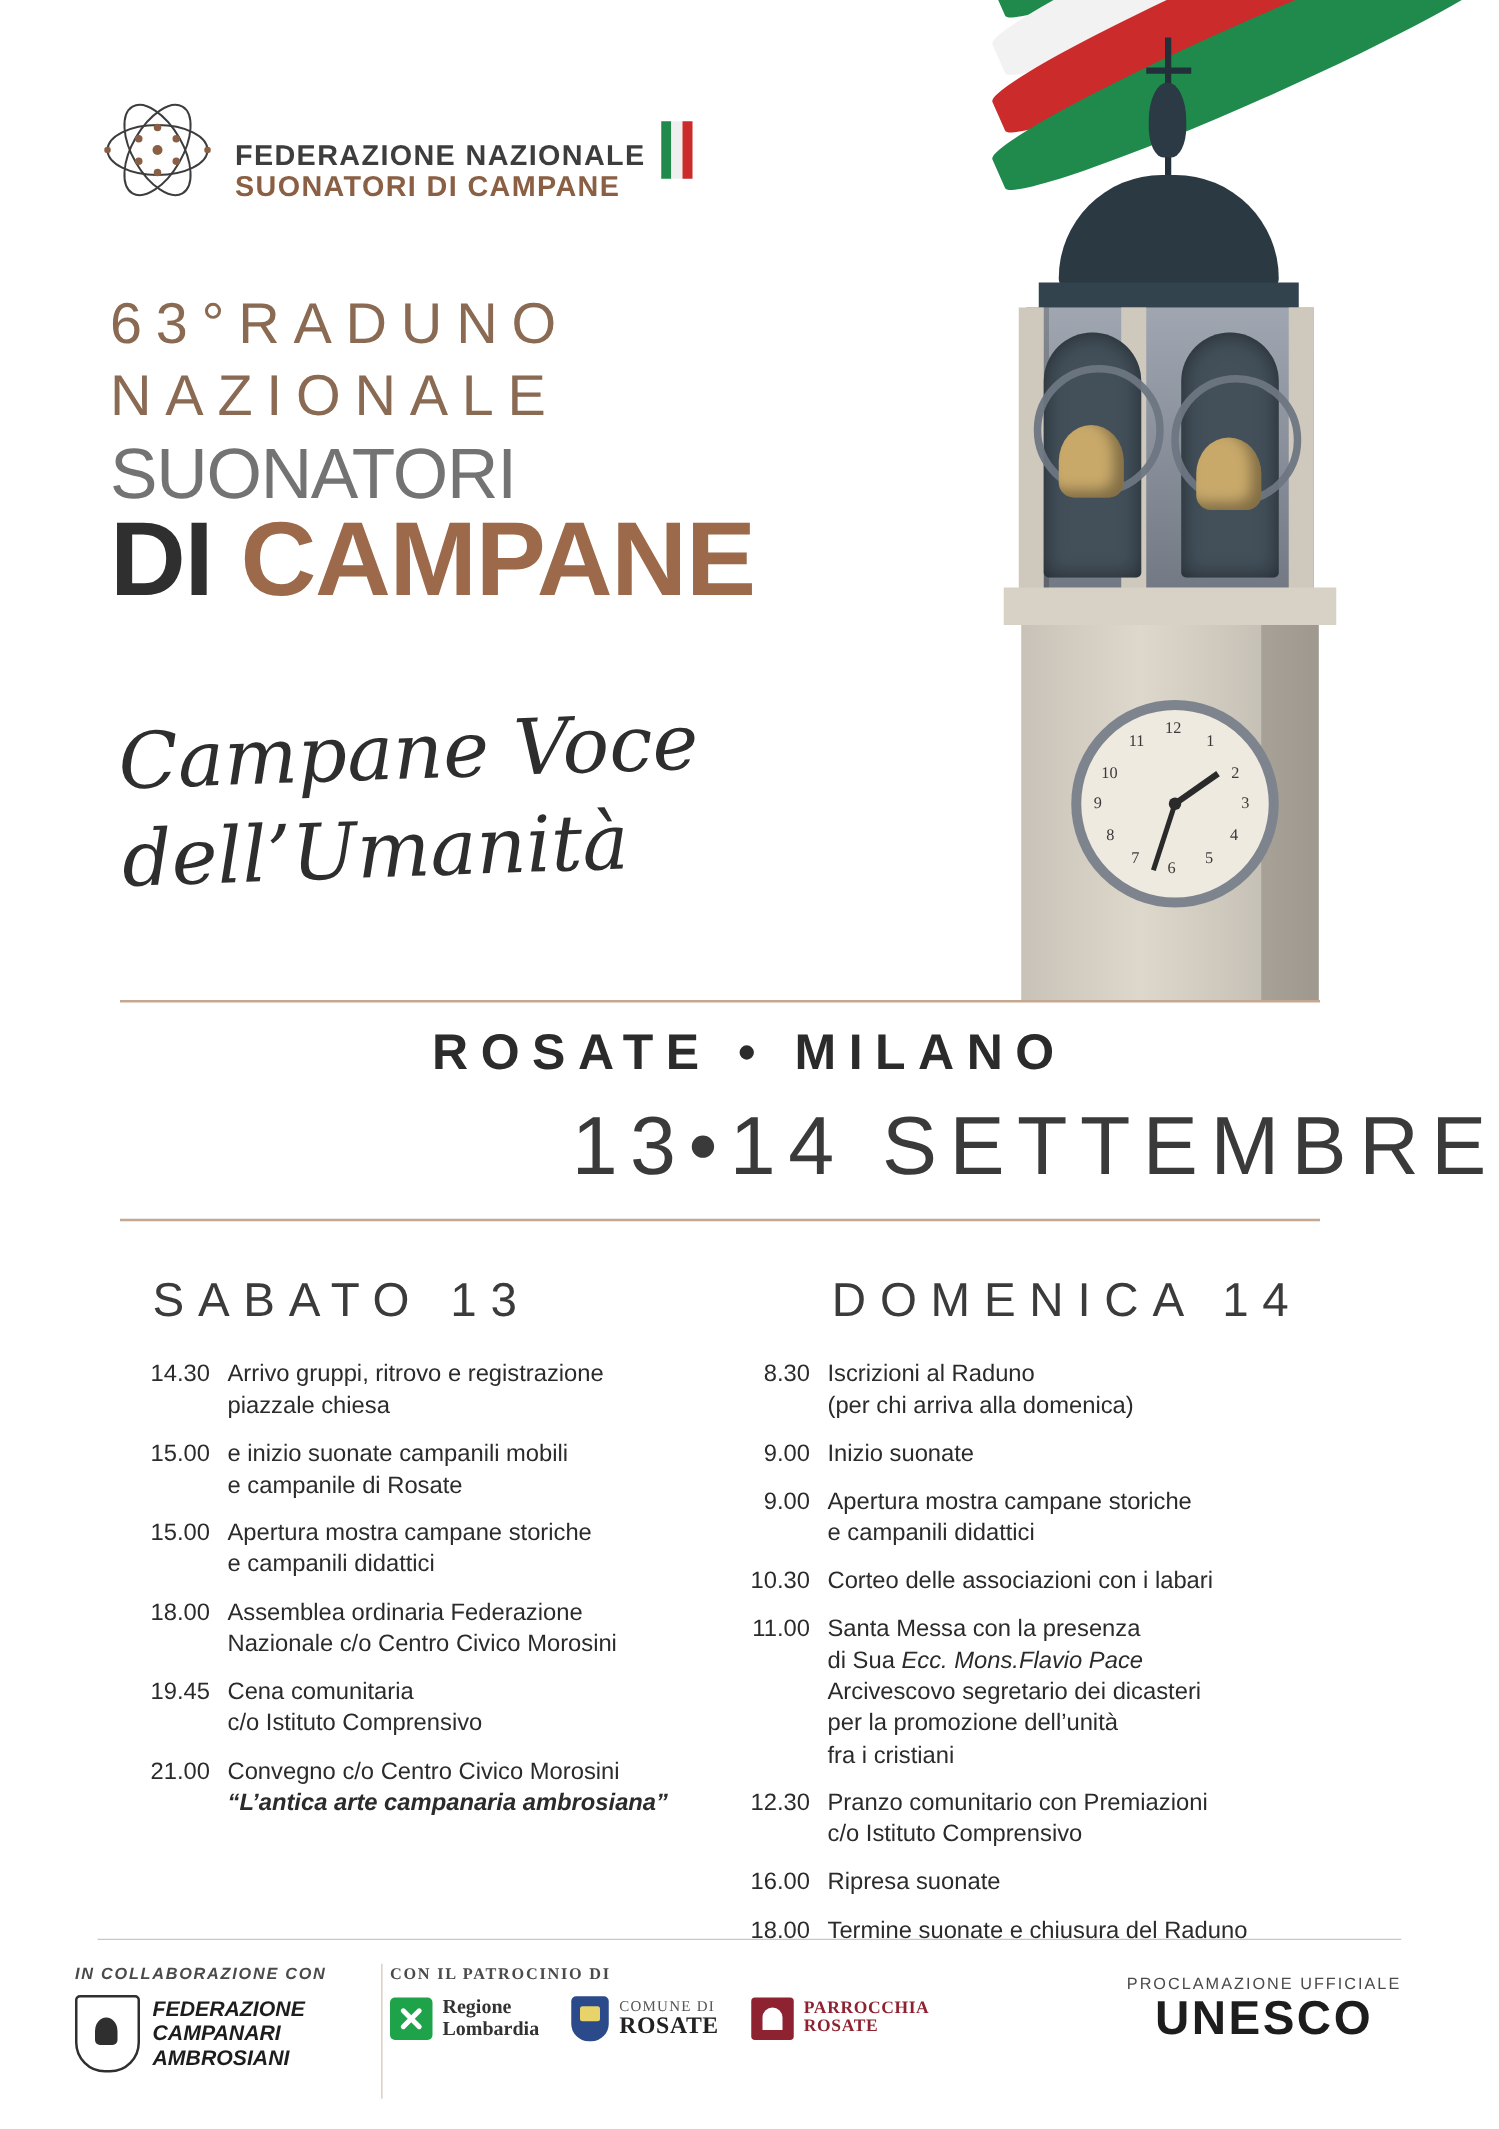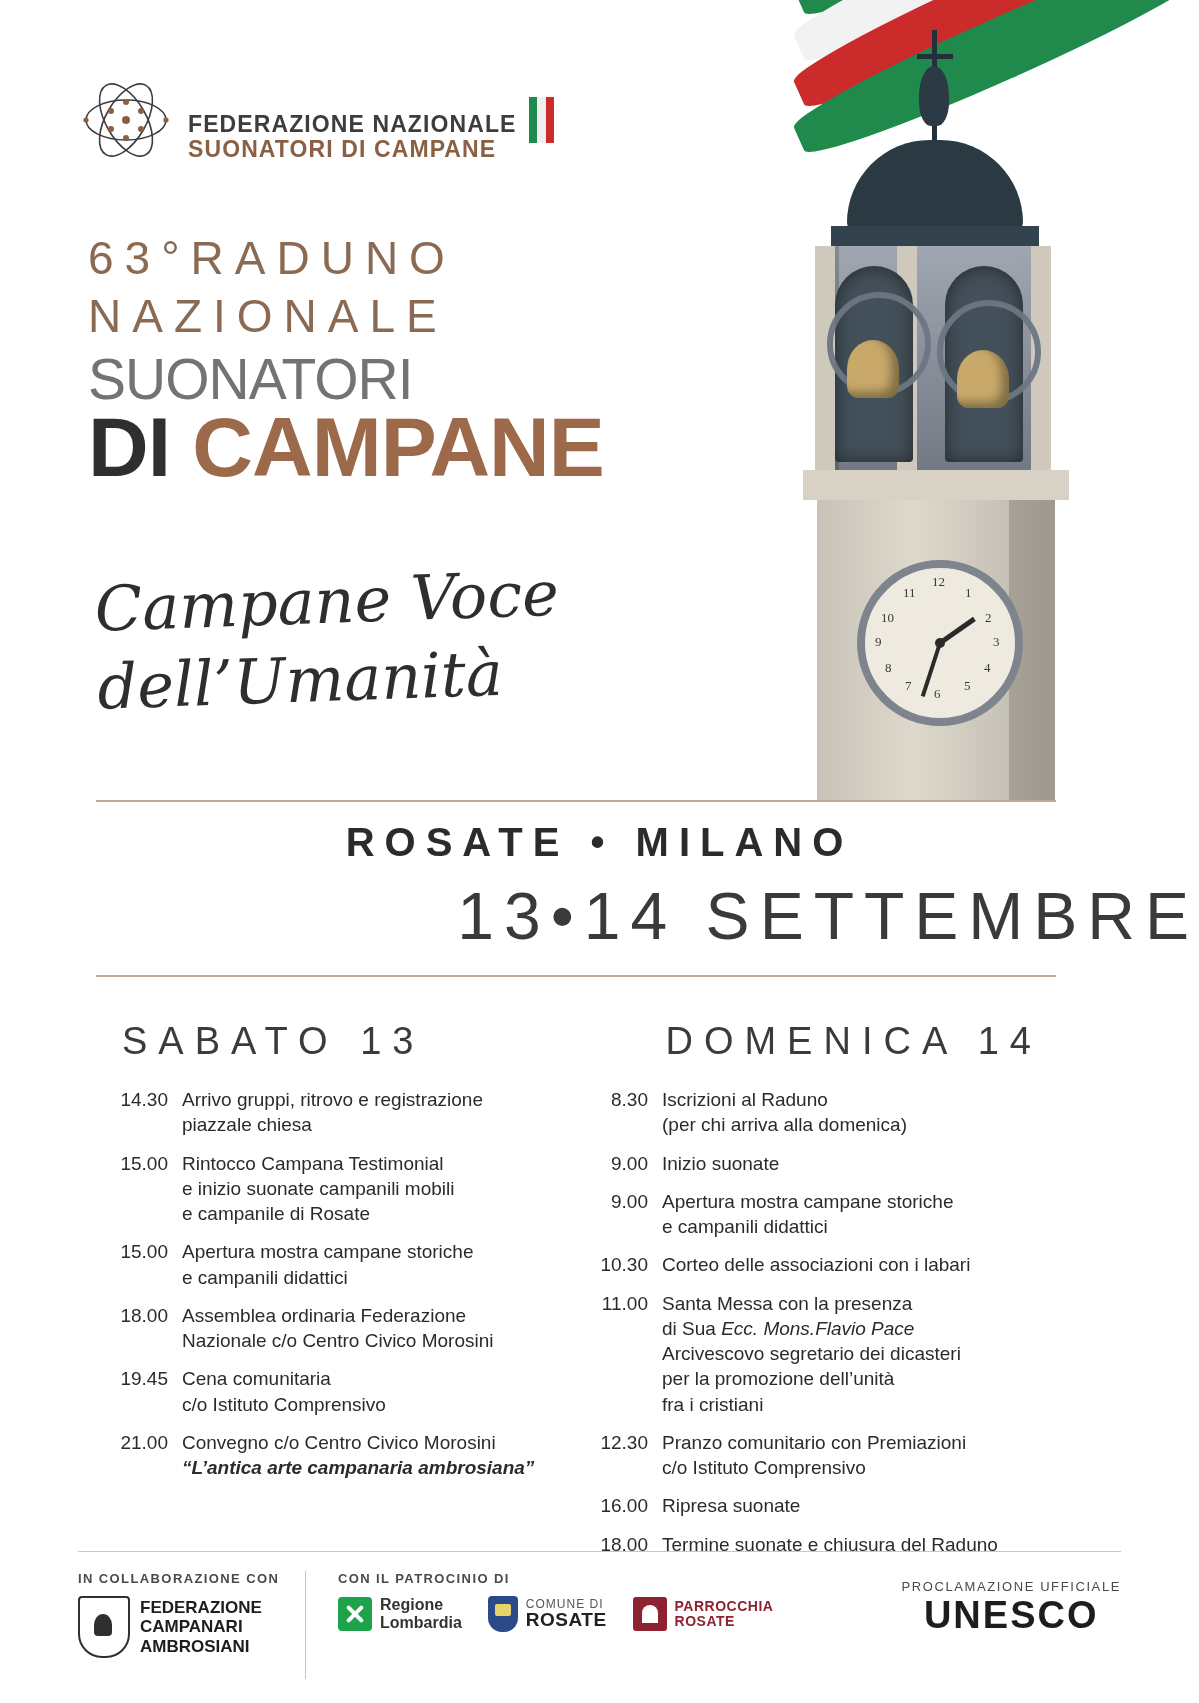--- a/index.html
+++ b/index.html
@@ -291,22 +291,22 @@
     background: #cfc6bb;
   }
   .foot-label {
     font-size: 13px;
     letter-spacing: 1.4px;
     font-weight: bold;
     color: #4a4a4a;
     margin-bottom: 10px;
   }
   .foot-col { position: absolute; top: 20px; }
-  .col-collab { left: 78px; width: 215px; }
-  .col-patro  { left: 338px; width: 480px; }
+  .col-collab { left: 60px; width: 215px; font-style: italic; }
+  .col-patro  { left: 312px; width: 480px; font-family: Liberation Serif, serif; }
   .vdiv {
     position: absolute;
     left: 305px; top: 20px;
     width: 1px; height: 108px;
     background: #cfc6bb;
   }
   .fca { display: flex; align-items: center; gap: 10px; }
   .shield {
     width: 48px; height: 58px;
     background: #ffffff;
@@ -484,21 +484,20 @@
         <div class="ev">
           <div class="ev-time">14.30</div>
           <div class="ev-desc">
             <div><span>Arrivo gruppi, ritrovo e registrazione</span></div>
             <div><span>piazzale chiesa</span></div>
           </div>
         </div>
         <div class="ev">
           <div class="ev-time">15.00</div>
           <div class="ev-desc">
-            <div><span>Rintocco Campana Testimonial</span></div>
             <div><span>e inizio suonate  campanili mobili</span></div>
             <div><span>e campanile di Rosate</span></div>
           </div>
         </div>
         <div class="ev">
           <div class="ev-time">15.00</div>
           <div class="ev-desc">
             <div><span>Apertura mostra campane storiche</span></div>
             <div><span>e campanili didattici</span></div>
           </div>

